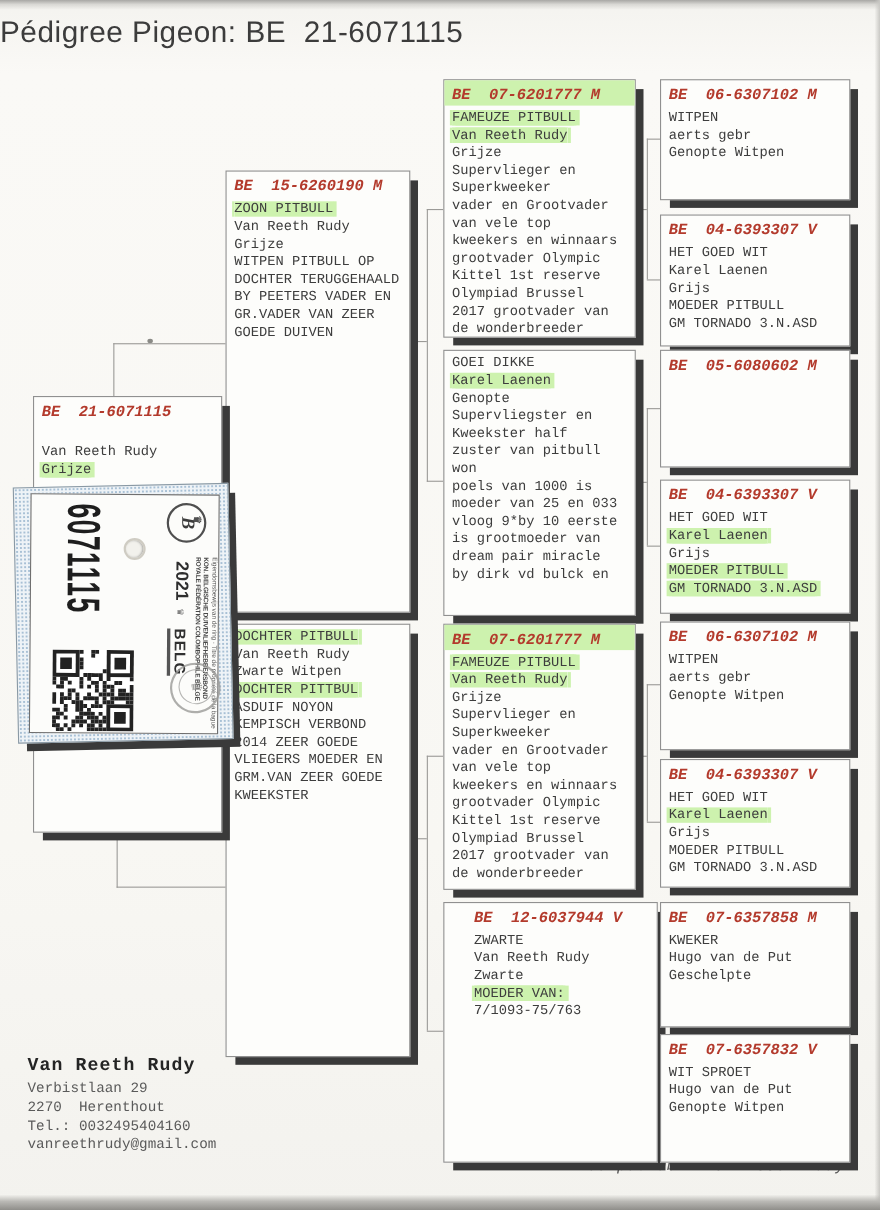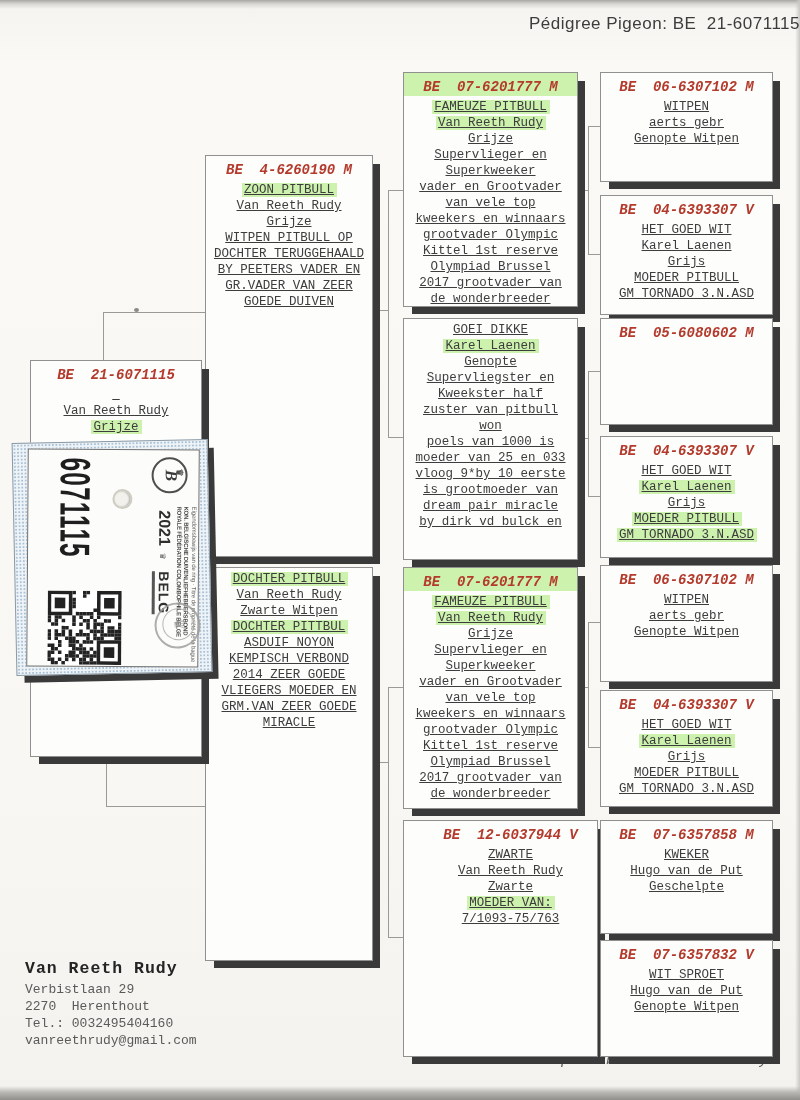--- a/index.html
+++ b/index.html
@@ -5,31 +5,31 @@
   html,body{margin:0;padding:0;background:#e8e7e3;}
   .page{position:relative;width:800px;height:1100px;margin:0 auto;overflow:hidden;
         background:linear-gradient(180deg,#f4f3ef 0%,#faf9f6 6%,#f8f7f3 70%,#f3f2ee 100%);
         font-family:"Liberation Mono","DejaVu Sans Mono",monospace;}
   .scan-top{position:absolute;left:0;top:0;width:100%;height:9px;
         background:linear-gradient(180deg,#a8a7a4 0%,#d9d8d4 45%,rgba(255,255,255,0) 100%);}
   .scan-bottom{position:absolute;left:0;bottom:0;width:100%;height:14px;
         background:linear-gradient(0deg,#8f8e8a 0%,#b9b8b4 55%,rgba(255,255,255,0) 100%);}
   .scan-right{position:absolute;right:0;top:0;width:5px;height:100%;
         background:linear-gradient(270deg,#c9c8c4,rgba(255,255,255,0));}
-  .title{position:absolute;left:0;top:14px;width:100%;text-align:right;
-        font-family:"Liberation Sans",sans-serif;font-size:17px;color:#3c3c3c;
+  .title{position:absolute;left:0;top:14px;width:100%;text-align:left;
+        font-family:"Liberation Sans",sans-serif;font-size:27px;color:#3c3c3c;
         letter-spacing:.5px;white-space:pre;}
   
   .box{position:absolute;background:#fdfdfb;border:1px solid #909090;
-       box-shadow:8px 8px 0 -1px var(--shadow);z-index:2;text-align:center;}
+       box-shadow:8px 8px 0 -1px var(--shadow);z-index:2;}
   .box.subject{z-index:3;}
   .bhdr{font-style:italic;font-weight:bold;font-size:14px;color:var(--red);
         padding:6px 7px 1px 7px;white-space:pre;}
   .bhdr.hl{background:var(--green);}
-  .blines{padding:3px 7px 4px 7px;font-size:12.5px;line-height:16px;color:#3d3d3d;text-decoration:underline;}
+  .blines{padding:3px 7px 4px 7px;font-size:12.5px;line-height:16px;color:#3d3d3d;}
   .ln{white-space:pre;}
   .ln .hl{background:var(--green);box-shadow:3px 0 0 var(--green),-2px 0 0 var(--green);}
   
   .wire{position:absolute;background:#9b9a97;z-index:1;}
   .speck{position:absolute;width:5px;height:4px;border-radius:50%;background:#8a8a86;z-index:1;}
   
   .ring-card{position:absolute;left:14px;top:441px;width:194px;height:231px;z-index:6;
       transform:rotate(-1.2deg);border:1px solid #8a99a4;overflow:hidden;
       background-color:#eef3f7;
       background-image:radial-gradient(rgba(110,150,185,.55) 0.9px,rgba(0,0,0,0) 0.9px);
@@ -285,21 +285,21 @@
       <div class="wire" style="left: 576px; top: 438px; width: 12px; height: 1px;"></div>
       <div class="wire" style="left: 588px; top: 622px; width: 1px; height: 125px;"></div>
       <div class="wire" style="left: 588px; top: 622px; width: 12px; height: 1px;"></div>
       <div class="wire" style="left: 588px; top: 747px; width: 12px; height: 1px;"></div>
       <div class="wire" style="left: 576px; top: 687px; width: 12px; height: 1px;"></div>
       <div class="wire" style="left: 588px; top: 876px; width: 1px; height: 121px;"></div>
       <div class="wire" style="left: 588px; top: 876px; width: 12px; height: 1px;"></div>
       <div class="wire" style="left: 588px; top: 997px; width: 12px; height: 1px;"></div>
       <div class="wire" style="left: 576px; top: 938px; width: 12px; height: 1px;"></div>
       <div class="box" style="left: 205px; top: 155px; width: 166px; height: 400px;">
-        <div class="bhdr">BE  4-6260190 M</div>
+        <div class="bhdr">BE  15-6260190 M</div>
         <div class="blines">
           <div class="ln"><span class="hl">ZOON PITBULL</span></div>
           <div class="ln">Van Reeth Rudy</div>
           <div class="ln">Grijze</div>
           <div class="ln">WITPEN PITBULL OP</div>
           <div class="ln">DOCHTER TERUGGEHAALD</div>
           <div class="ln">BY PEETERS VADER EN</div>
           <div class="ln">GR.VADER VAN ZEER</div>
           <div class="ln">GOEDE DUIVEN</div>
         </div>
@@ -308,21 +308,21 @@
         <div class="blines">
           <div class="ln"><span class="hl">DOCHTER PITBULL</span></div>
           <div class="ln">Van Reeth Rudy</div>
           <div class="ln">Zwarte Witpen</div>
           <div class="ln"><span class="hl">DOCHTER PITTBUL</span></div>
           <div class="ln">ASDUIF NOYON</div>
           <div class="ln">KEMPISCH VERBOND</div>
           <div class="ln">2014 ZEER GOEDE</div>
           <div class="ln">VLIEGERS MOEDER EN</div>
           <div class="ln">GRM.VAN ZEER GOEDE</div>
-          <div class="ln">MIRACLE</div>
+          <div class="ln">KWEEKSTER</div>
         </div>
       </div>
       <div class="box" style="left: 403px; top: 72px; width: 173px; height: 233px;">
         <div class="bhdr hl">BE  07-6201777 M</div>
         <div class="blines">
           <div class="ln"><span class="hl">FAMEUZE PITBULL</span></div>
           <div class="ln"><span class="hl">Van Reeth Rudy</span></div>
           <div class="ln">Grijze</div>
           <div class="ln">Supervlieger en</div>
           <div class="ln">Superkweeker</div>

